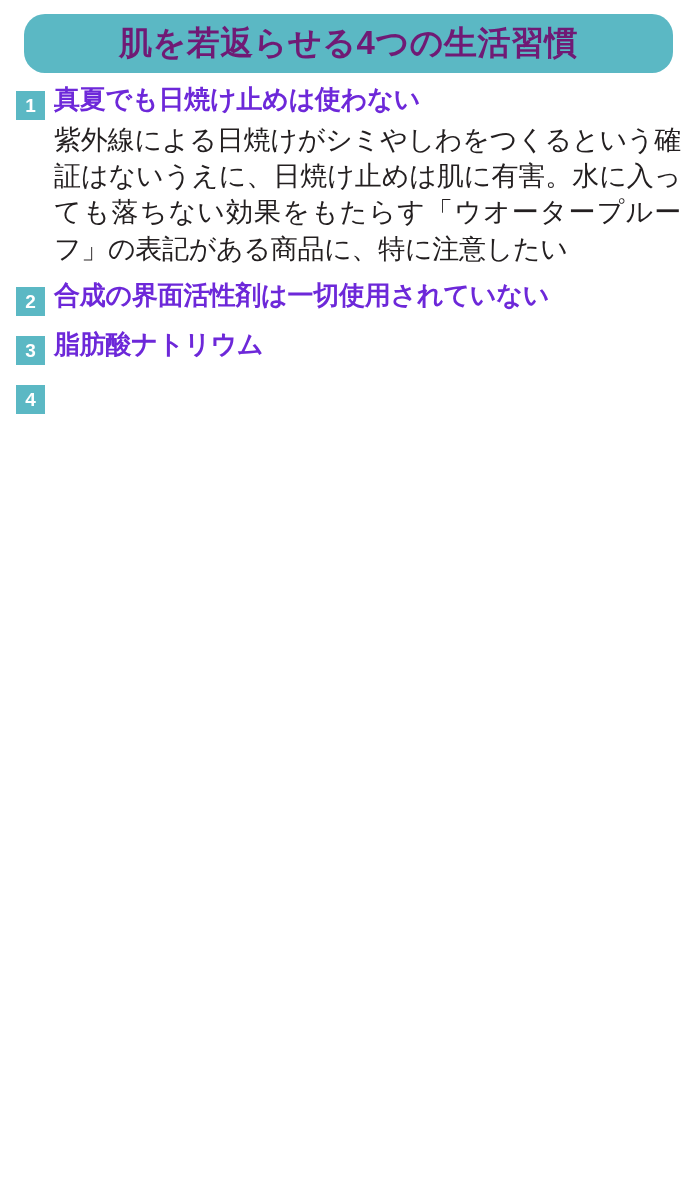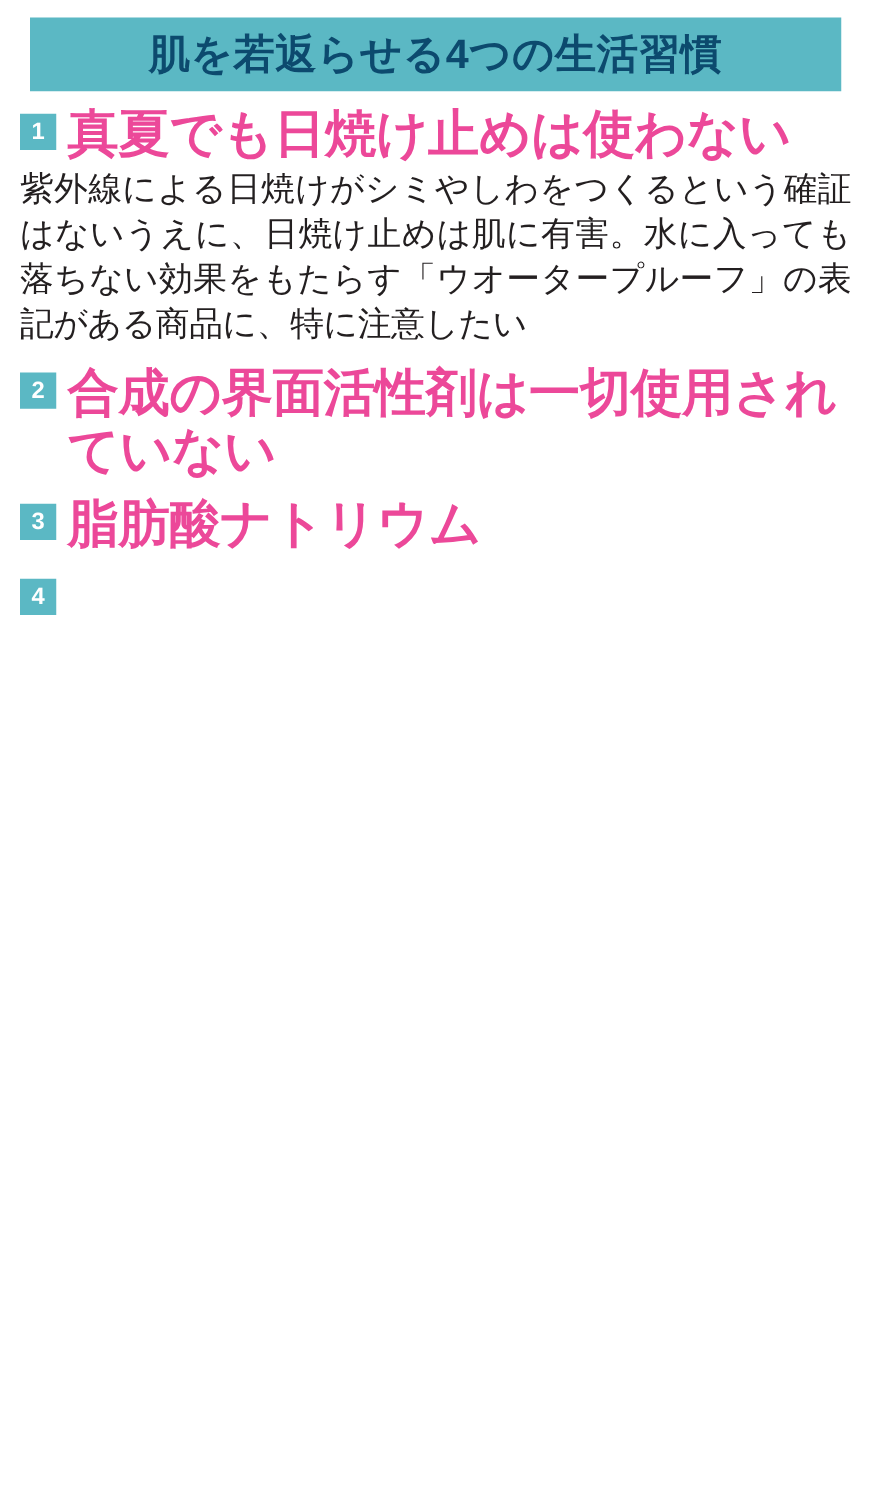--- a/index.html
+++ b/index.html
@@ -16,28 +16,29 @@
     overflow: hidden;
   }
   .page {
     position: relative;
     width: 697px;
     height: 1199px;
     padding: 14px 16px 0 16px;
   }
   .headline {
     background: #5bb8c4;
-    color: #0c4a6e;
+    color: #701a75;
     font-size: 33px;
     font-weight: bold;
     letter-spacing: 0.5px;
     text-align: center;
     padding: 12px 10px 14px 10px;
     line-height: 1.0;
     margin: 0 8px 12px 8px;
+    border-radius: 21px;
   }
   .item {
     margin-bottom: 4px;
   }
   .item-head {
     display: flex;
     align-items: flex-start;
     margin-bottom: 2px;
   }
   .num {
@@ -49,30 +50,31 @@
     font-size: 19px;
     font-weight: bold;
     display: flex;
     align-items: center;
     justify-content: center;
     margin-top: 6px;
     margin-right: 9px;
     line-height: 1;
   }
   .item-title {
-    font-size: 41px;
+    font-size: 26px;
     font-weight: bold;
-    color: #ec4899;
+    color: #6d28d9;
     line-height: 1.12;
     letter-spacing: -0.2px;
   }
   .item-body {
     font-size: 27px;
     line-height: 1.34;
     color: #231f20;
+    margin-left: 38px;
     letter-spacing: -0.3px;
     text-align: justify;
     text-justify: inter-character;
   }
   .sp1 { margin-bottom: 14px; }
   .sp2 { margin-bottom: 14px; }
   .sp3 { margin-bottom: 14px; }
 </style>
 </head>
 <body>

